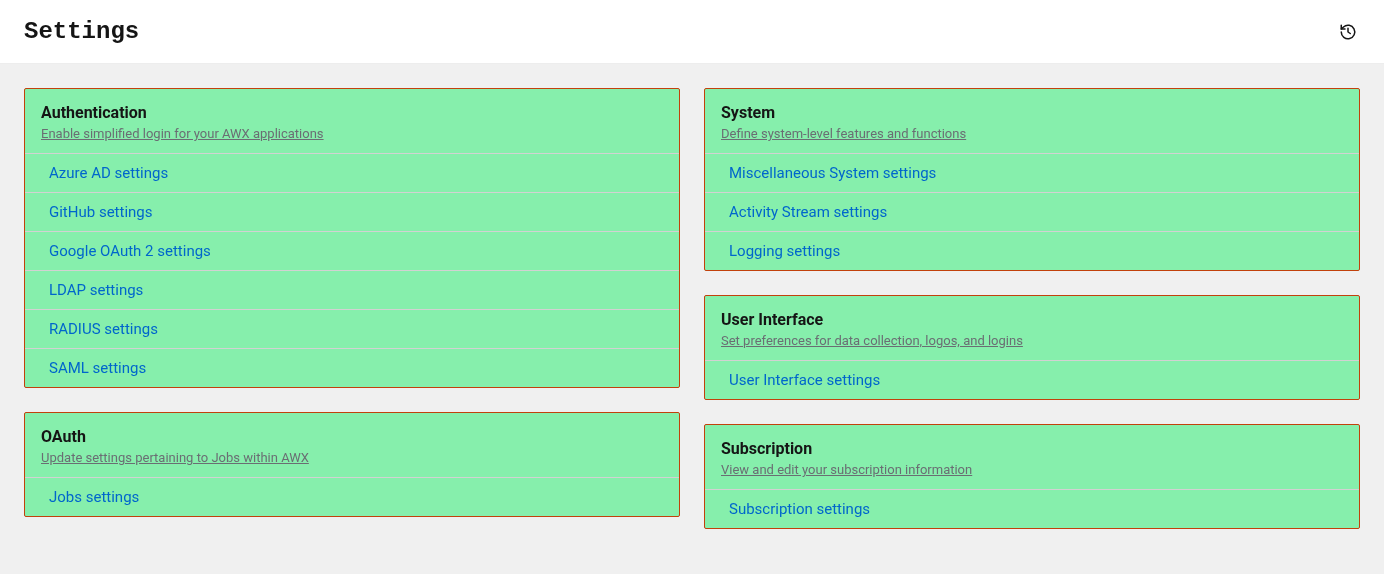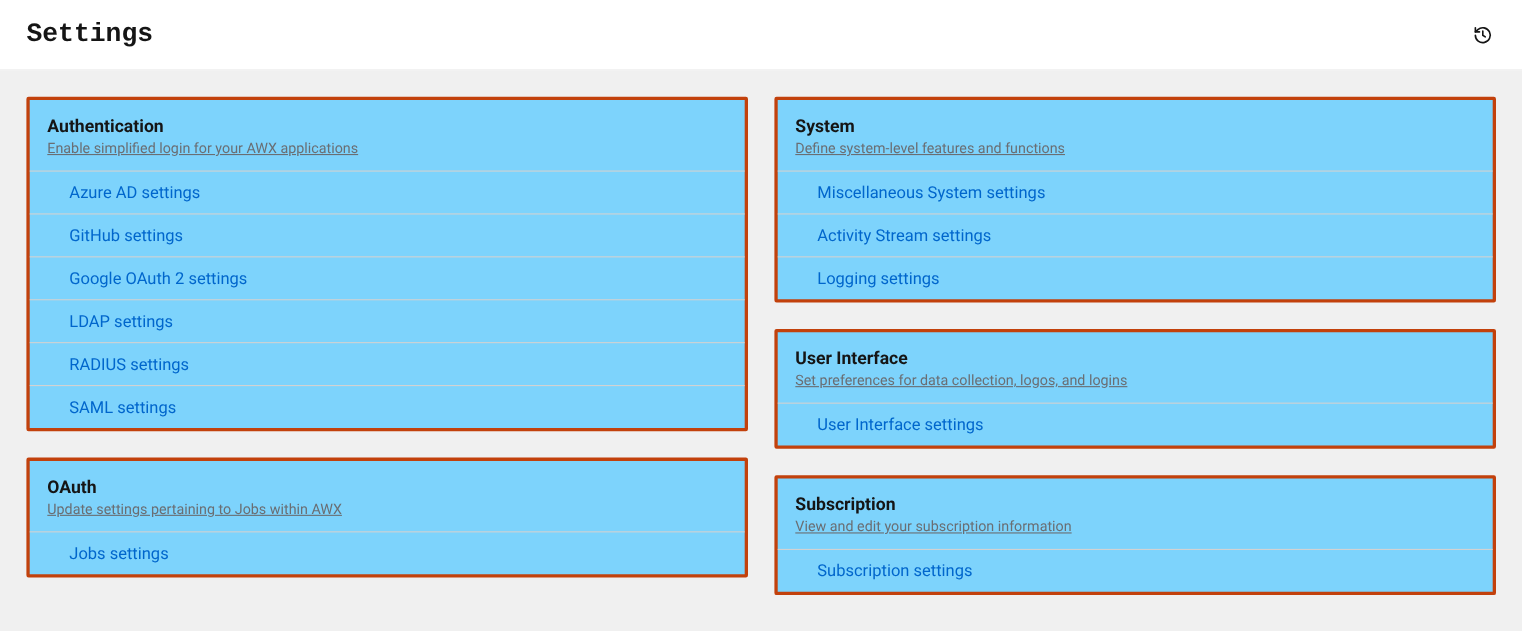--- a/index.html
+++ b/index.html
@@ -43,41 +43,41 @@
       display: flex;
       gap: 24px;
     }
     .column {
       flex: 1;
       display: flex;
       flex-direction: column;
       gap: 24px;
     }
     .card {
-      background: #7dd3fc;
-      border: 3px solid #c2410c;
+      background: #86efac;
+      border: 1px solid #c2410c;
       border-radius: 2px;
     }
     .card-header {
       padding: 14px 16px 12px 16px;
     }
     .card-title {
       font-size: 16px;
       font-weight: 700;
       color: #151515;
       margin-bottom: 4px;
     }
     .card-description {
       font-size: 13px;
       color: #6a6e73;
       text-decoration: underline;
     }
     .card-link {
       display: block;
-      padding: 10px 16px 10px 36px;
+      padding: 10px 16px 10px 24px;
       border-top: 1px solid #d2d2d2;
       color: #0066cc;
       font-size: 15px;
       text-decoration: none;
       cursor: pointer;
     }
   </style>
 </head>
 <body>
 

